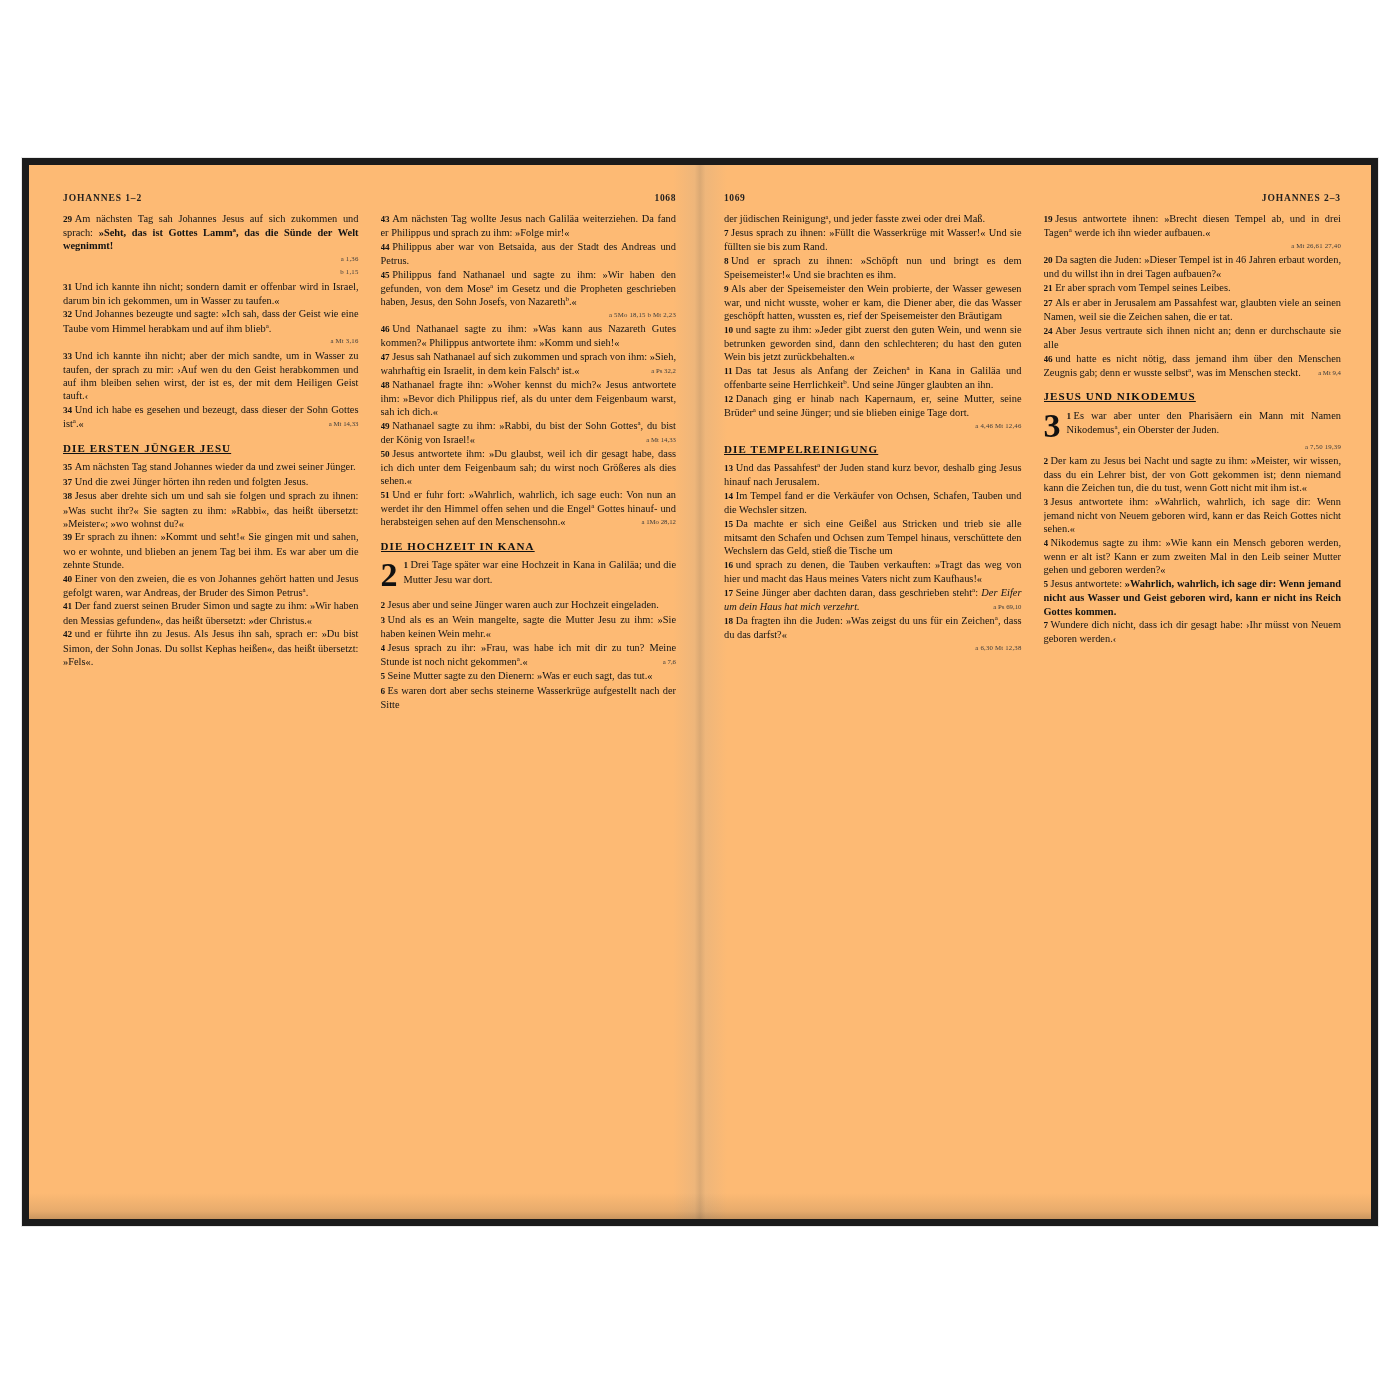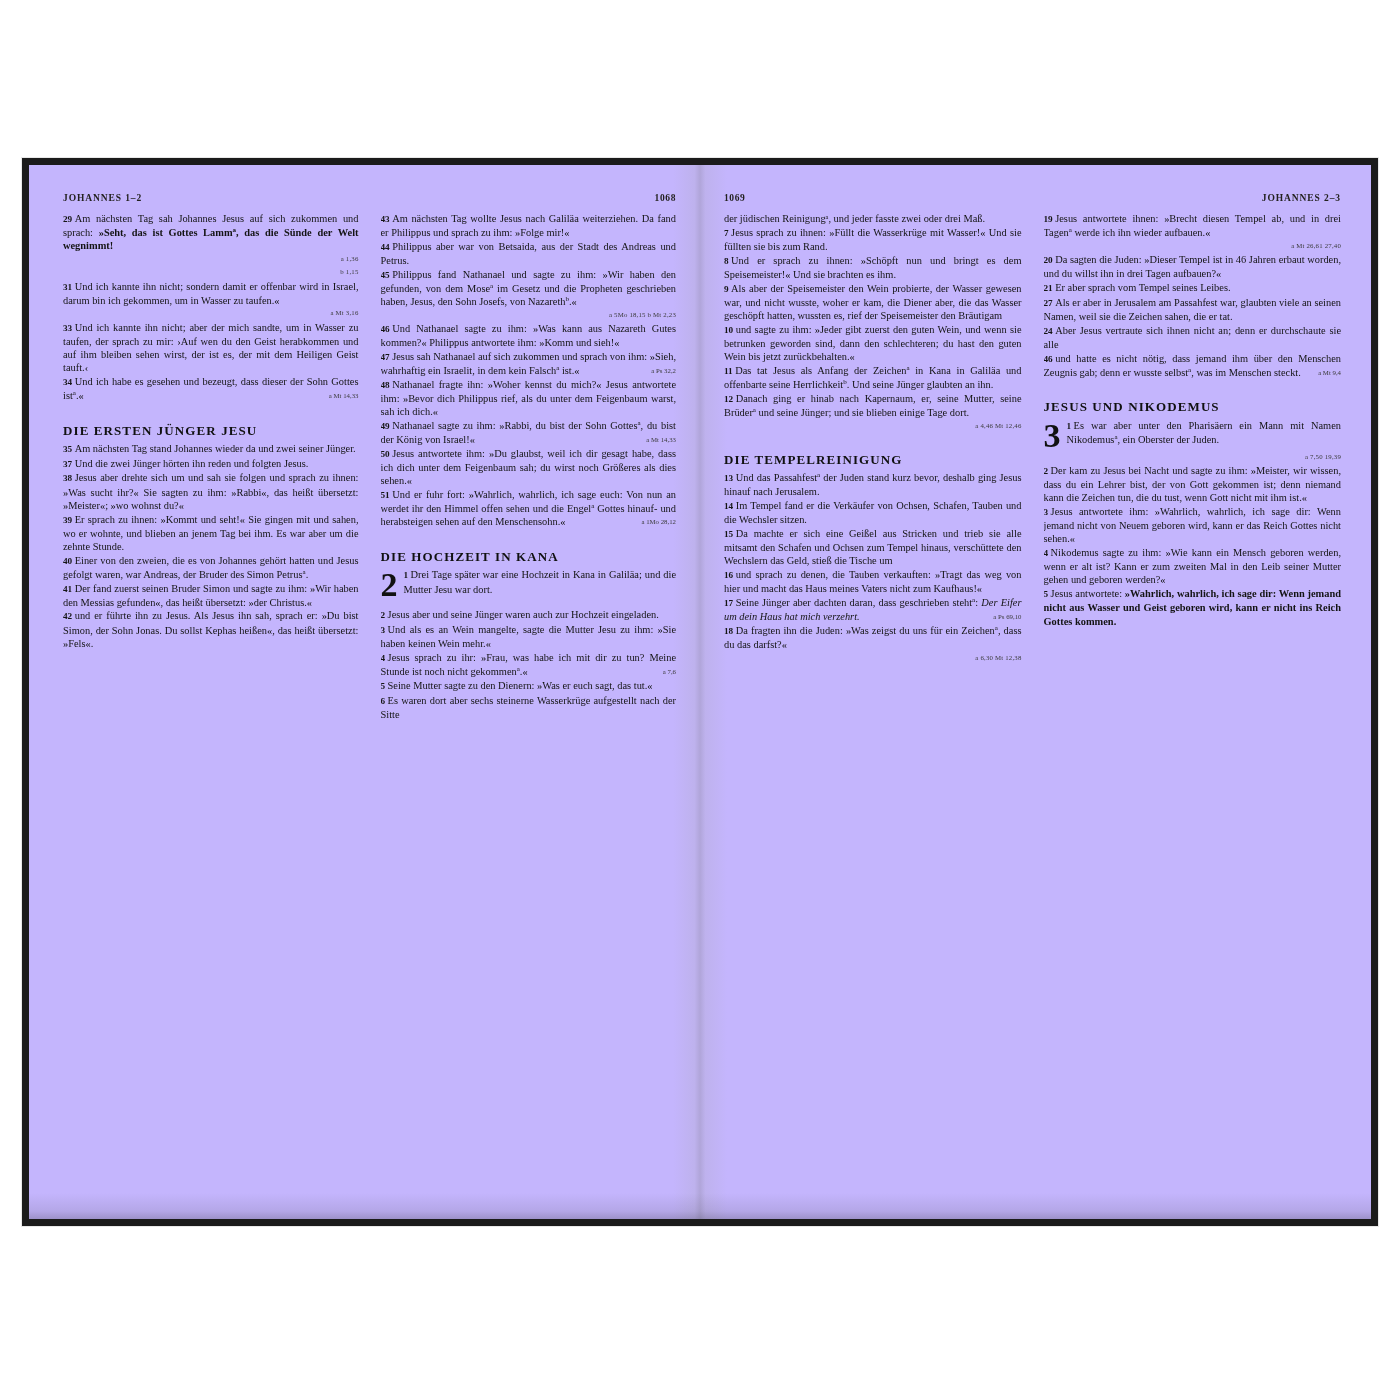--- a/index.html
+++ b/index.html
@@ -34,21 +34,21 @@
     content: "";
     position: absolute;
     left: 0; top: 0; right: 0; bottom: 0;
     border: 7px solid #1b1b1b;
     box-sizing: border-box;
     pointer-events: none;
   }
   .pages {
     position: absolute;
     left: 7px; top: 7px; right: 7px; bottom: 7px;
-    background: #c4b5fd;
+    background: #fdba74;
     display: flex;
     justify-content: space-between;
   }
   .page {
     position: relative;
     flex: 1 1 50%;
     padding: 28px 30px 34px 34px;
     box-sizing: border-box;
   }
   .page.left { padding-right: 24px; }
@@ -128,26 +128,27 @@
     letter-spacing: 0.2px;
     margin: -1px 0 1px 0;
   }
   .xref-inline {
     float: right;
     font-size: 6.8px;
     color: #3a3a3a;
     margin-left: 6px;
   }
   .section-head {
-    font-size: 13px;
+    font-size: 11px;
     font-weight: 700;
     letter-spacing: 1.1px;
     text-transform: uppercase;
-    margin: 21px 0 5px 0;
+    margin: 11px 0 5px 0;
     color: #111;
+    text-decoration: underline;
   }
   .chapter-block {
     position: relative;
     min-height: 40px;
   }
   .dropcap {
     float: left;
     font-size: 34px;
     line-height: 30px;
     font-weight: 700;
@@ -167,20 +168,21 @@
         <div class="running-head">
           <span>JOHANNES 1–2</span>
           <span class="folio">1068</span>
         </div>
         <div class="cols">
           <div class="col">
             <p class="v"><span class="vn">29</span>Am nächsten Tag sah Johannes Jesus auf sich zukommen und sprach: <span class="bold">»Seht, das ist Gottes Lamm<span class="sup">a</span>, das die Sünde der Welt wegnimmt!</span></p>
             <span class="xref">a 1,36</span>
             <span class="xref">b 1,15</span>
             <p class="v"><span class="vn">31</span>Und ich kannte ihn nicht; sondern damit er offenbar wird in Israel, darum bin ich gekommen, um in Wasser zu taufen.«</p>
+            <p class="v"><span class="vn">32</span>Und Johannes bezeugte und sagte: »Ich sah, dass der Geist wie eine Taube vom Himmel herabkam und auf ihm blieb<span class="sup">a</span>.</p>
             <span class="xref">a Mt 3,16</span>
             <p class="v"><span class="vn">33</span>Und ich kannte ihn nicht; aber der mich sandte, um in Wasser zu taufen, der sprach zu mir: ›Auf wen du den Geist herabkommen und auf ihm bleiben sehen wirst, der ist es, der mit dem Heiligen Geist tauft.‹</p>
             <p class="v"><span class="vn">34</span>Und ich habe es gesehen und bezeugt, dass dieser der Sohn Gottes ist<span class="sup">a</span>.«<span class="xref-inline">a Mt 14,33</span></p>
             <div class="clear"></div>
             <div class="section-head">DIE ERSTEN JÜNGER JESU</div>
             <p class="v"><span class="vn">35</span>Am nächsten Tag stand Johannes wieder da und zwei seiner Jünger.</p>
             <p class="v"><span class="vn">37</span>Und die zwei Jünger hörten ihn reden und folgten Jesus.</p>
             <p class="v"><span class="vn">38</span>Jesus aber drehte sich um und sah sie folgen und sprach zu ihnen: »Was sucht ihr?« Sie sagten zu ihm: »Rabbi«, das heißt übersetzt: »Meister«; »wo wohnst du?«</p>
             <p class="v"><span class="vn">39</span>Er sprach zu ihnen: »Kommt und seht!« Sie gingen mit und sahen, wo er wohnte, und blieben an jenem Tag bei ihm. Es war aber um die zehnte Stunde.</p>
             <p class="v"><span class="vn">40</span>Einer von den zweien, die es von Johannes gehört hatten und Jesus gefolgt waren, war Andreas, der Bruder des Simon Petrus<span class="sup">a</span>.</p>
@@ -255,20 +257,21 @@
             <div class="chapter-block">
               <span class="dropcap">3</span>
               <p class="v"><span class="vn">1</span>Es war aber unter den Pharisäern ein Mann mit Namen Nikodemus<span class="sup">a</span>, ein Oberster der Juden.</p>
               <div class="clear"></div>
               <span class="xref">a 7,50  19,39</span>
             </div>
             <p class="v"><span class="vn">2</span>Der kam zu Jesus bei Nacht und sagte zu ihm: »Meister, wir wissen, dass du ein Lehrer bist, der von Gott gekommen ist; denn niemand kann die Zeichen tun, die du tust, wenn Gott nicht mit ihm ist.«</p>
             <p class="v"><span class="vn">3</span>Jesus antwortete ihm: »Wahrlich, wahrlich, ich sage dir: Wenn jemand nicht von Neuem geboren wird, kann er das Reich Gottes nicht sehen.«</p>
             <p class="v"><span class="vn">4</span>Nikodemus sagte zu ihm: »Wie kann ein Mensch geboren werden, wenn er alt ist? Kann er zum zweiten Mal in den Leib seiner Mutter gehen und geboren werden?«</p>
             <p class="v"><span class="vn">5</span>Jesus antwortete: <span class="bold">»Wahrlich, wahrlich, ich sage dir: Wenn jemand nicht aus Wasser und Geist geboren wird, kann er nicht ins Reich Gottes kommen.</span></p>
+            <p class="v"><span class="vn">7</span>Wundere dich nicht, dass ich dir gesagt habe: ›Ihr müsst von Neuem geboren werden.‹</p>
           </div>
         </div>
       </div>
 
       <div class="gutter"></div>
       <div class="curl"></div>
     </div>
   </div>
 </div>
 

